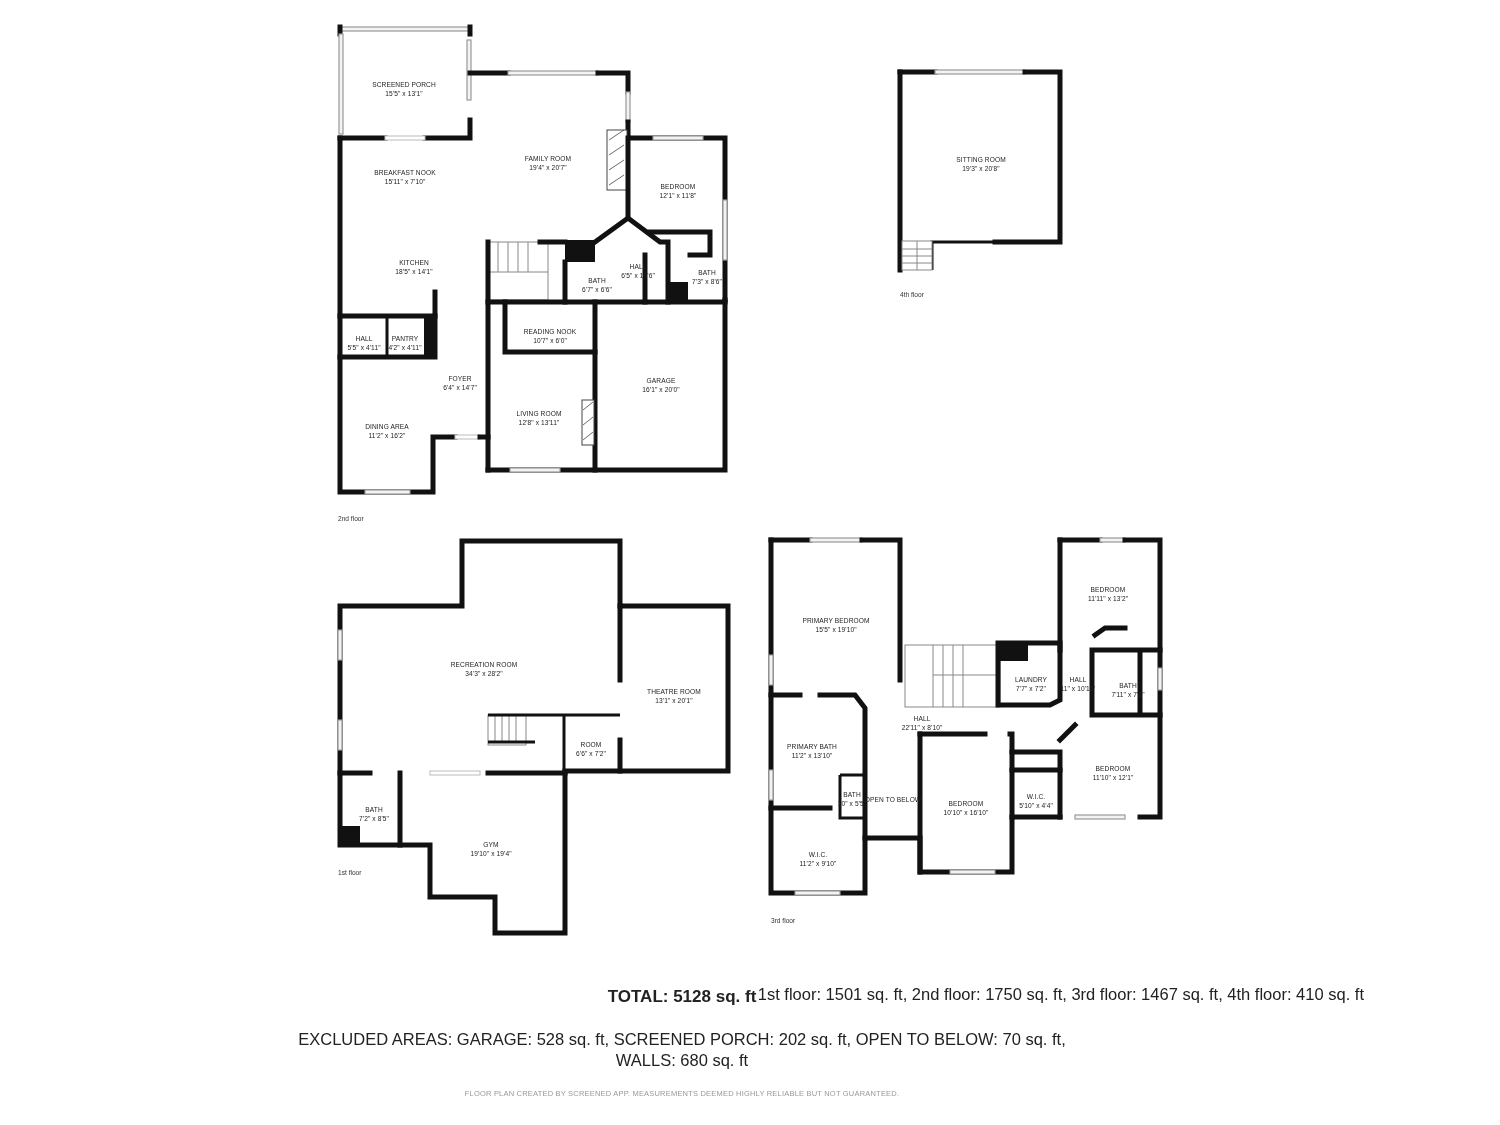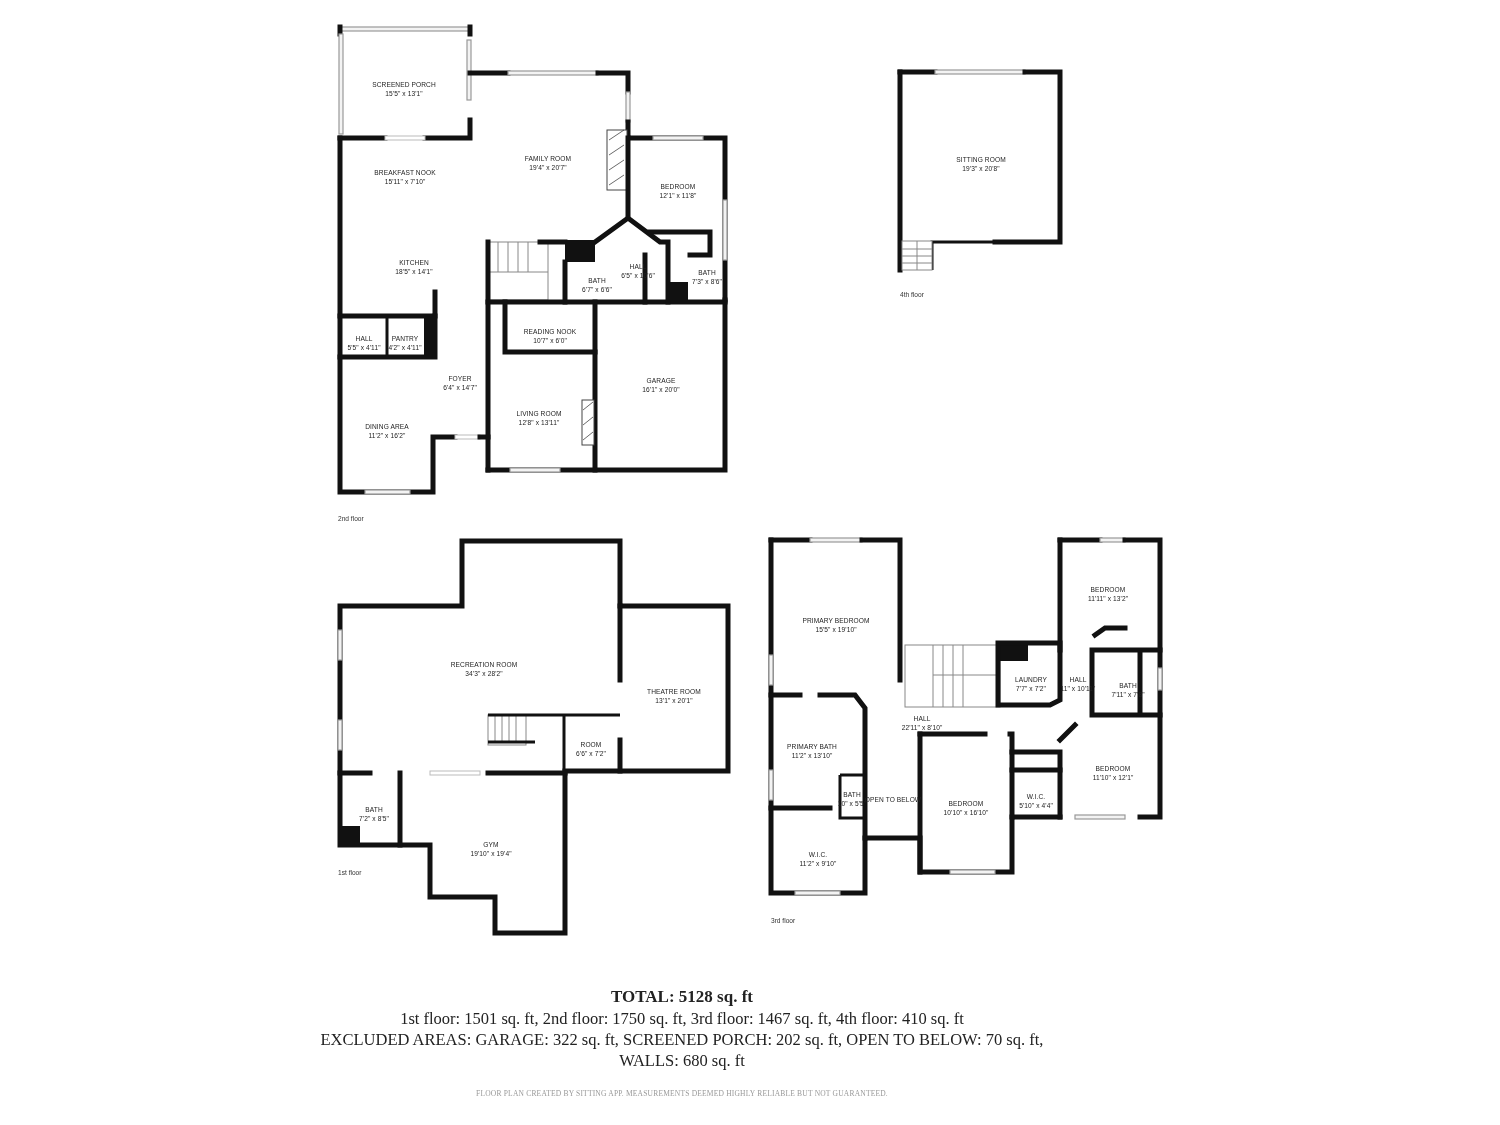--- a/index.html
+++ b/index.html
@@ -10,23 +10,23 @@
   .win { fill: #f3f3f3; stroke: #999; stroke-width: 1.2; }
   .door { fill: #fff; stroke: #bbb; stroke-width: 1; }
   .stair { fill: #fff; stroke: #888; stroke-width: 1; }
   .solid { fill: #111; }
   .fp { fill: #fff; stroke: #444; stroke-width: 1; }
   .hatch { stroke: #444; stroke-width: 0.8; }
   .lbl { position: absolute; transform: translate(-50%, 0); text-align: center; font-size: 6.6px; color: #222; line-height: 9px; white-space: nowrap; letter-spacing: 0.1px; }
   .lbl .nm { text-transform: uppercase; display: block; }
   .lbl .dm { display: block; }
   .floor-lbl { position: absolute; font-size: 6.6px; color: #333; }
-  .s-line { position: absolute; left: 0; width: 1364px; text-align: center; font-size: 16.5px; color: #222; font-family: Liberation Serif, serif; }
+  .s-line { position: absolute; left: 0; width: 1364px; text-align: center; font-size: 16.5px; color: #222; font-family: Liberation Sans, sans-serif; }
   .s-total { top: 987px; font-weight: bold; font-size: 17px; }
-  .s-floors { top: 1009px; }
+  .s-floors { top: 985px; text-align: right; }
   .s-excl { top: 1030px; }
   .s-walls { top: 1051px; }
   .s-credit { top: 1089px; font-size: 7.5px; color: #999; letter-spacing: 0.2px; }
 </style>
 </head>
 <body>
 
 <svg class="plan" viewBox="0 0 1500 1125" xmlns="http://www.w3.org/2000/svg">
 
   <g>
@@ -306,15 +306,15 @@
     <span class="dm">11'10" x 12'1"</span>
   </div>
 <div class="lbl" style="left:818px;top:850px">
     <span class="nm">W.I.C.</span>
     <span class="dm">11'2" x 9'10"</span>
   </div>
 <div class="floor-lbl" style="left:771px;top:917px">3rd floor</div>
 
 <div class="s-line s-total">TOTAL: 5128 sq. ft</div>
 <div class="s-line s-floors">1st floor: 1501 sq. ft, 2nd floor: 1750 sq. ft, 3rd floor: 1467 sq. ft, 4th floor: 410 sq. ft</div>
-<div class="s-line s-excl">EXCLUDED AREAS: GARAGE: 322 sq. ft, SCREENED PORCH: 202 sq. ft, OPEN TO BELOW: 70 sq. ft,</div>
+<div class="s-line s-excl">EXCLUDED AREAS: GARAGE: 528 sq. ft, SCREENED PORCH: 202 sq. ft, OPEN TO BELOW: 70 sq. ft,</div>
 <div class="s-line s-walls">WALLS: 680 sq. ft</div>
-<div class="s-line s-credit">FLOOR PLAN CREATED BY SITTING APP. MEASUREMENTS DEEMED HIGHLY RELIABLE BUT NOT GUARANTEED.</div>
+<div class="s-line s-credit">FLOOR PLAN CREATED BY SCREENED APP. MEASUREMENTS DEEMED HIGHLY RELIABLE BUT NOT GUARANTEED.</div>
 
 </body></html>

